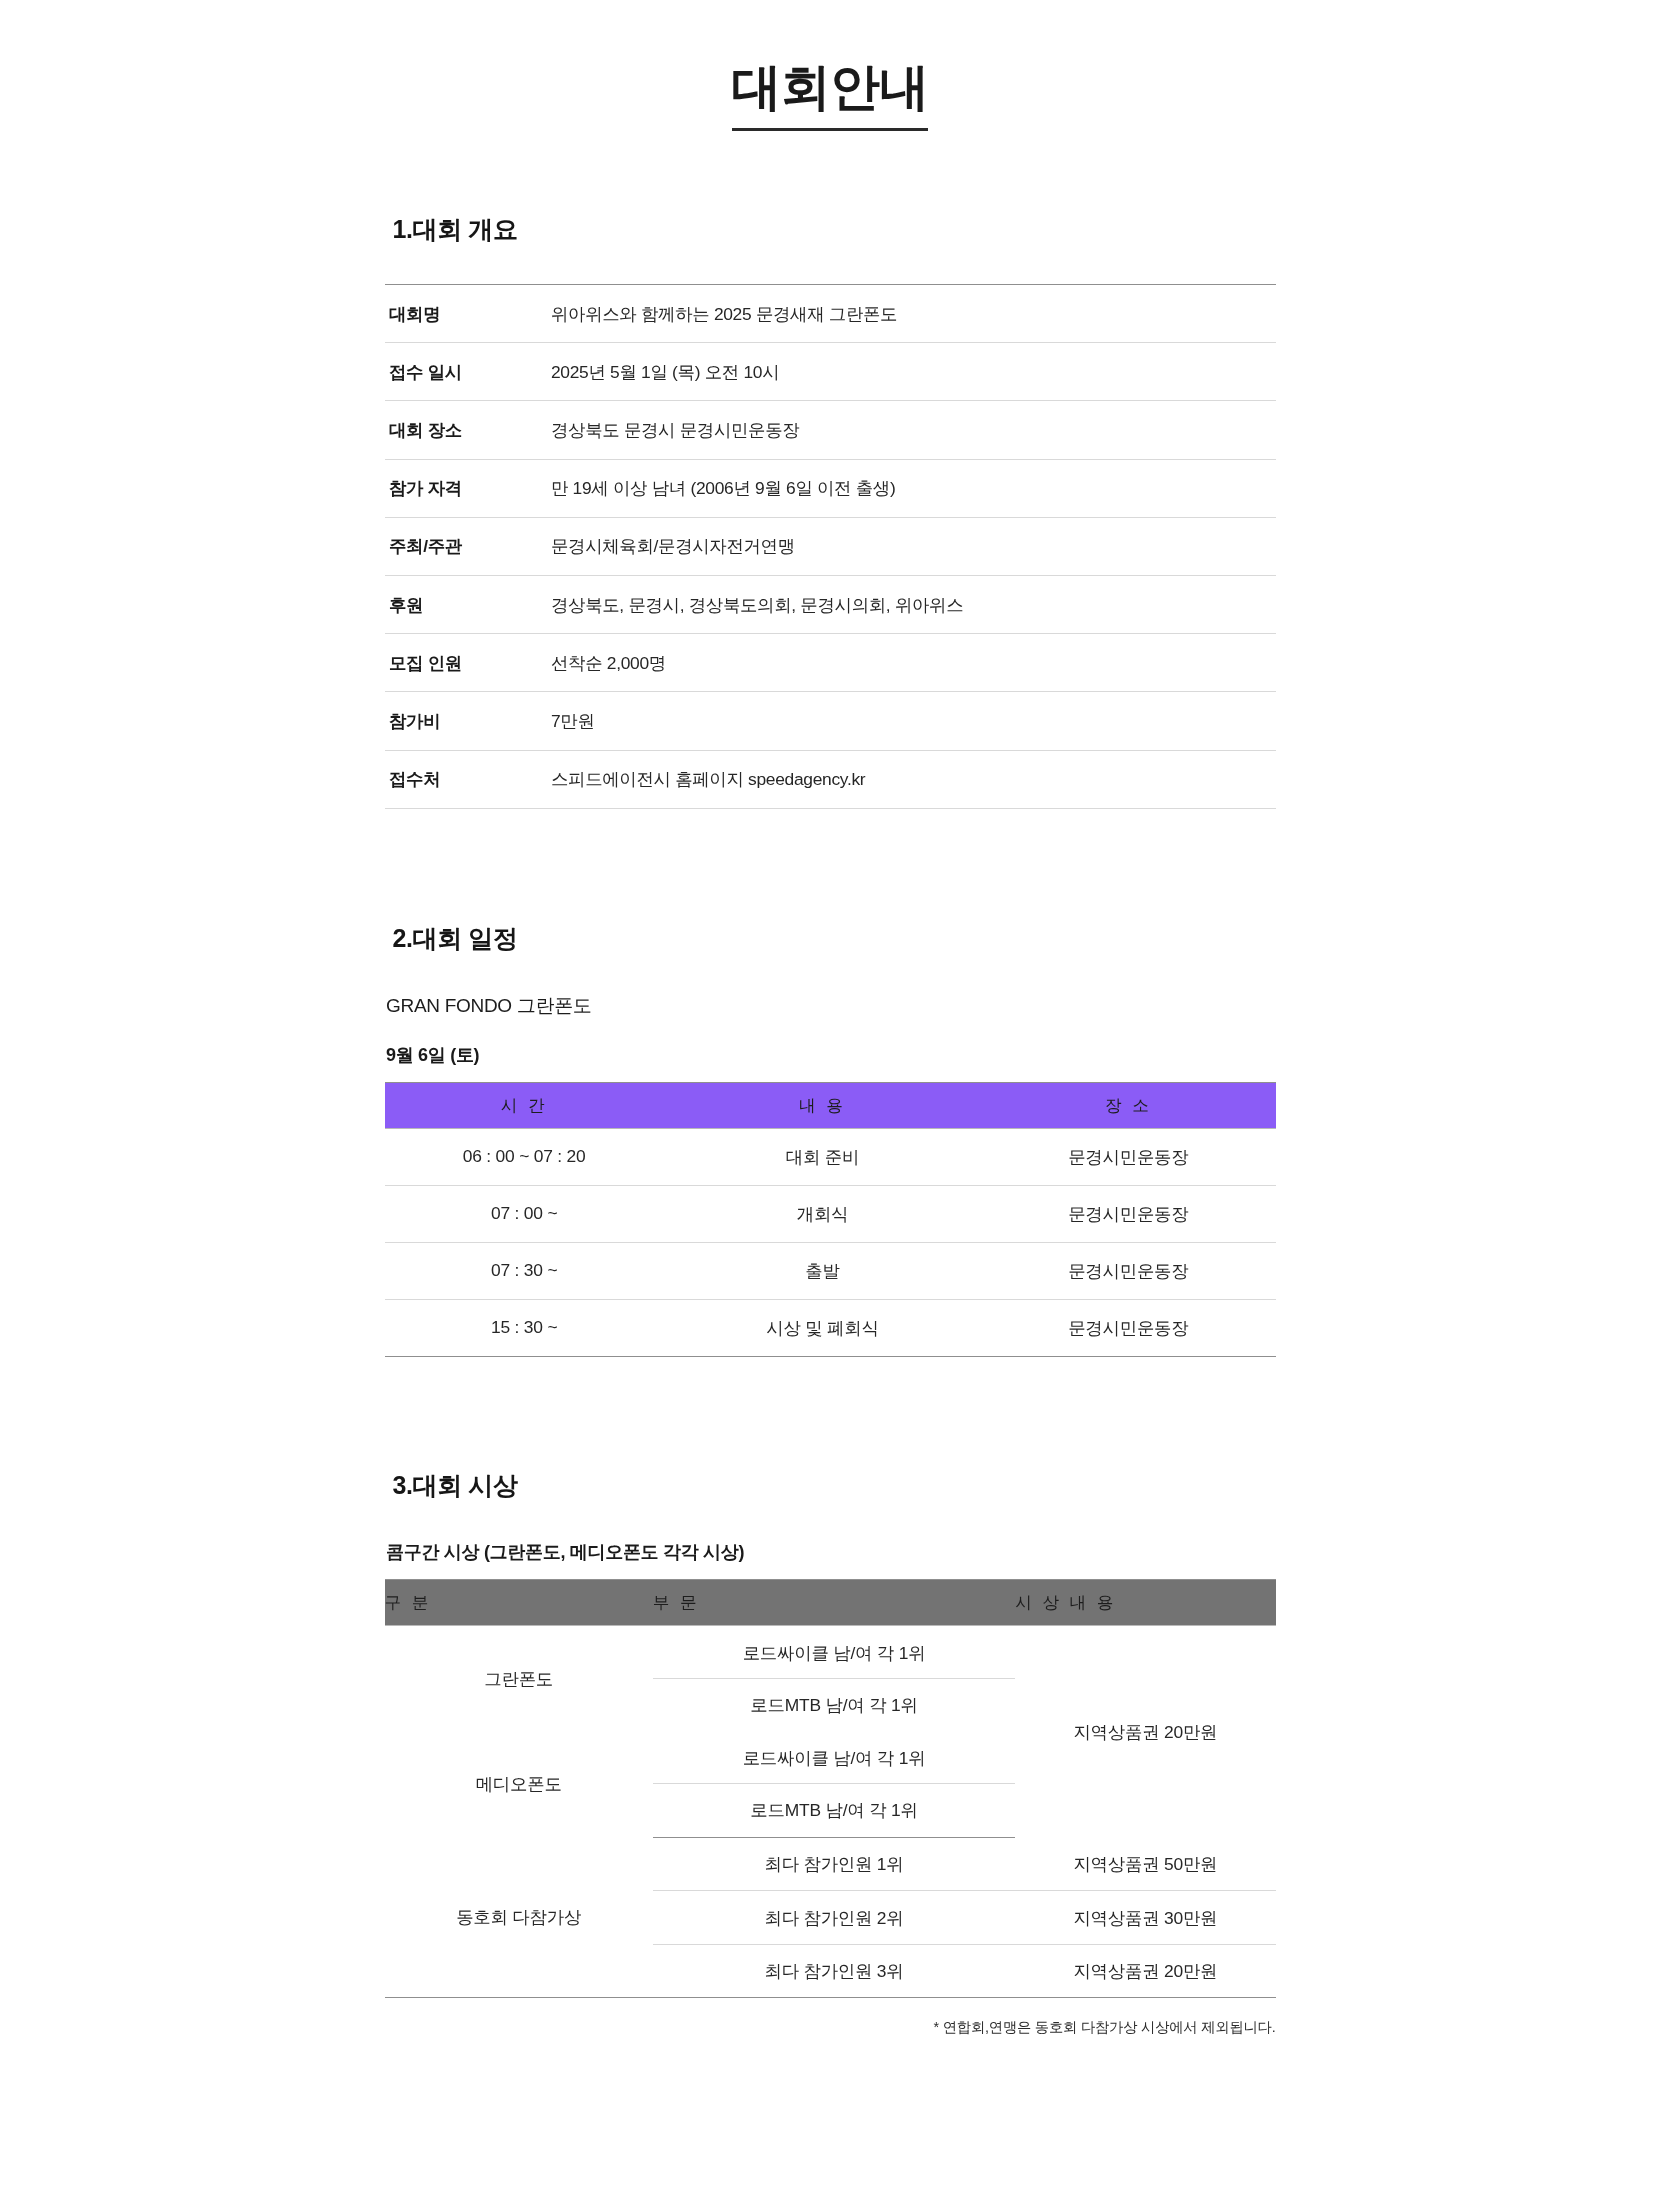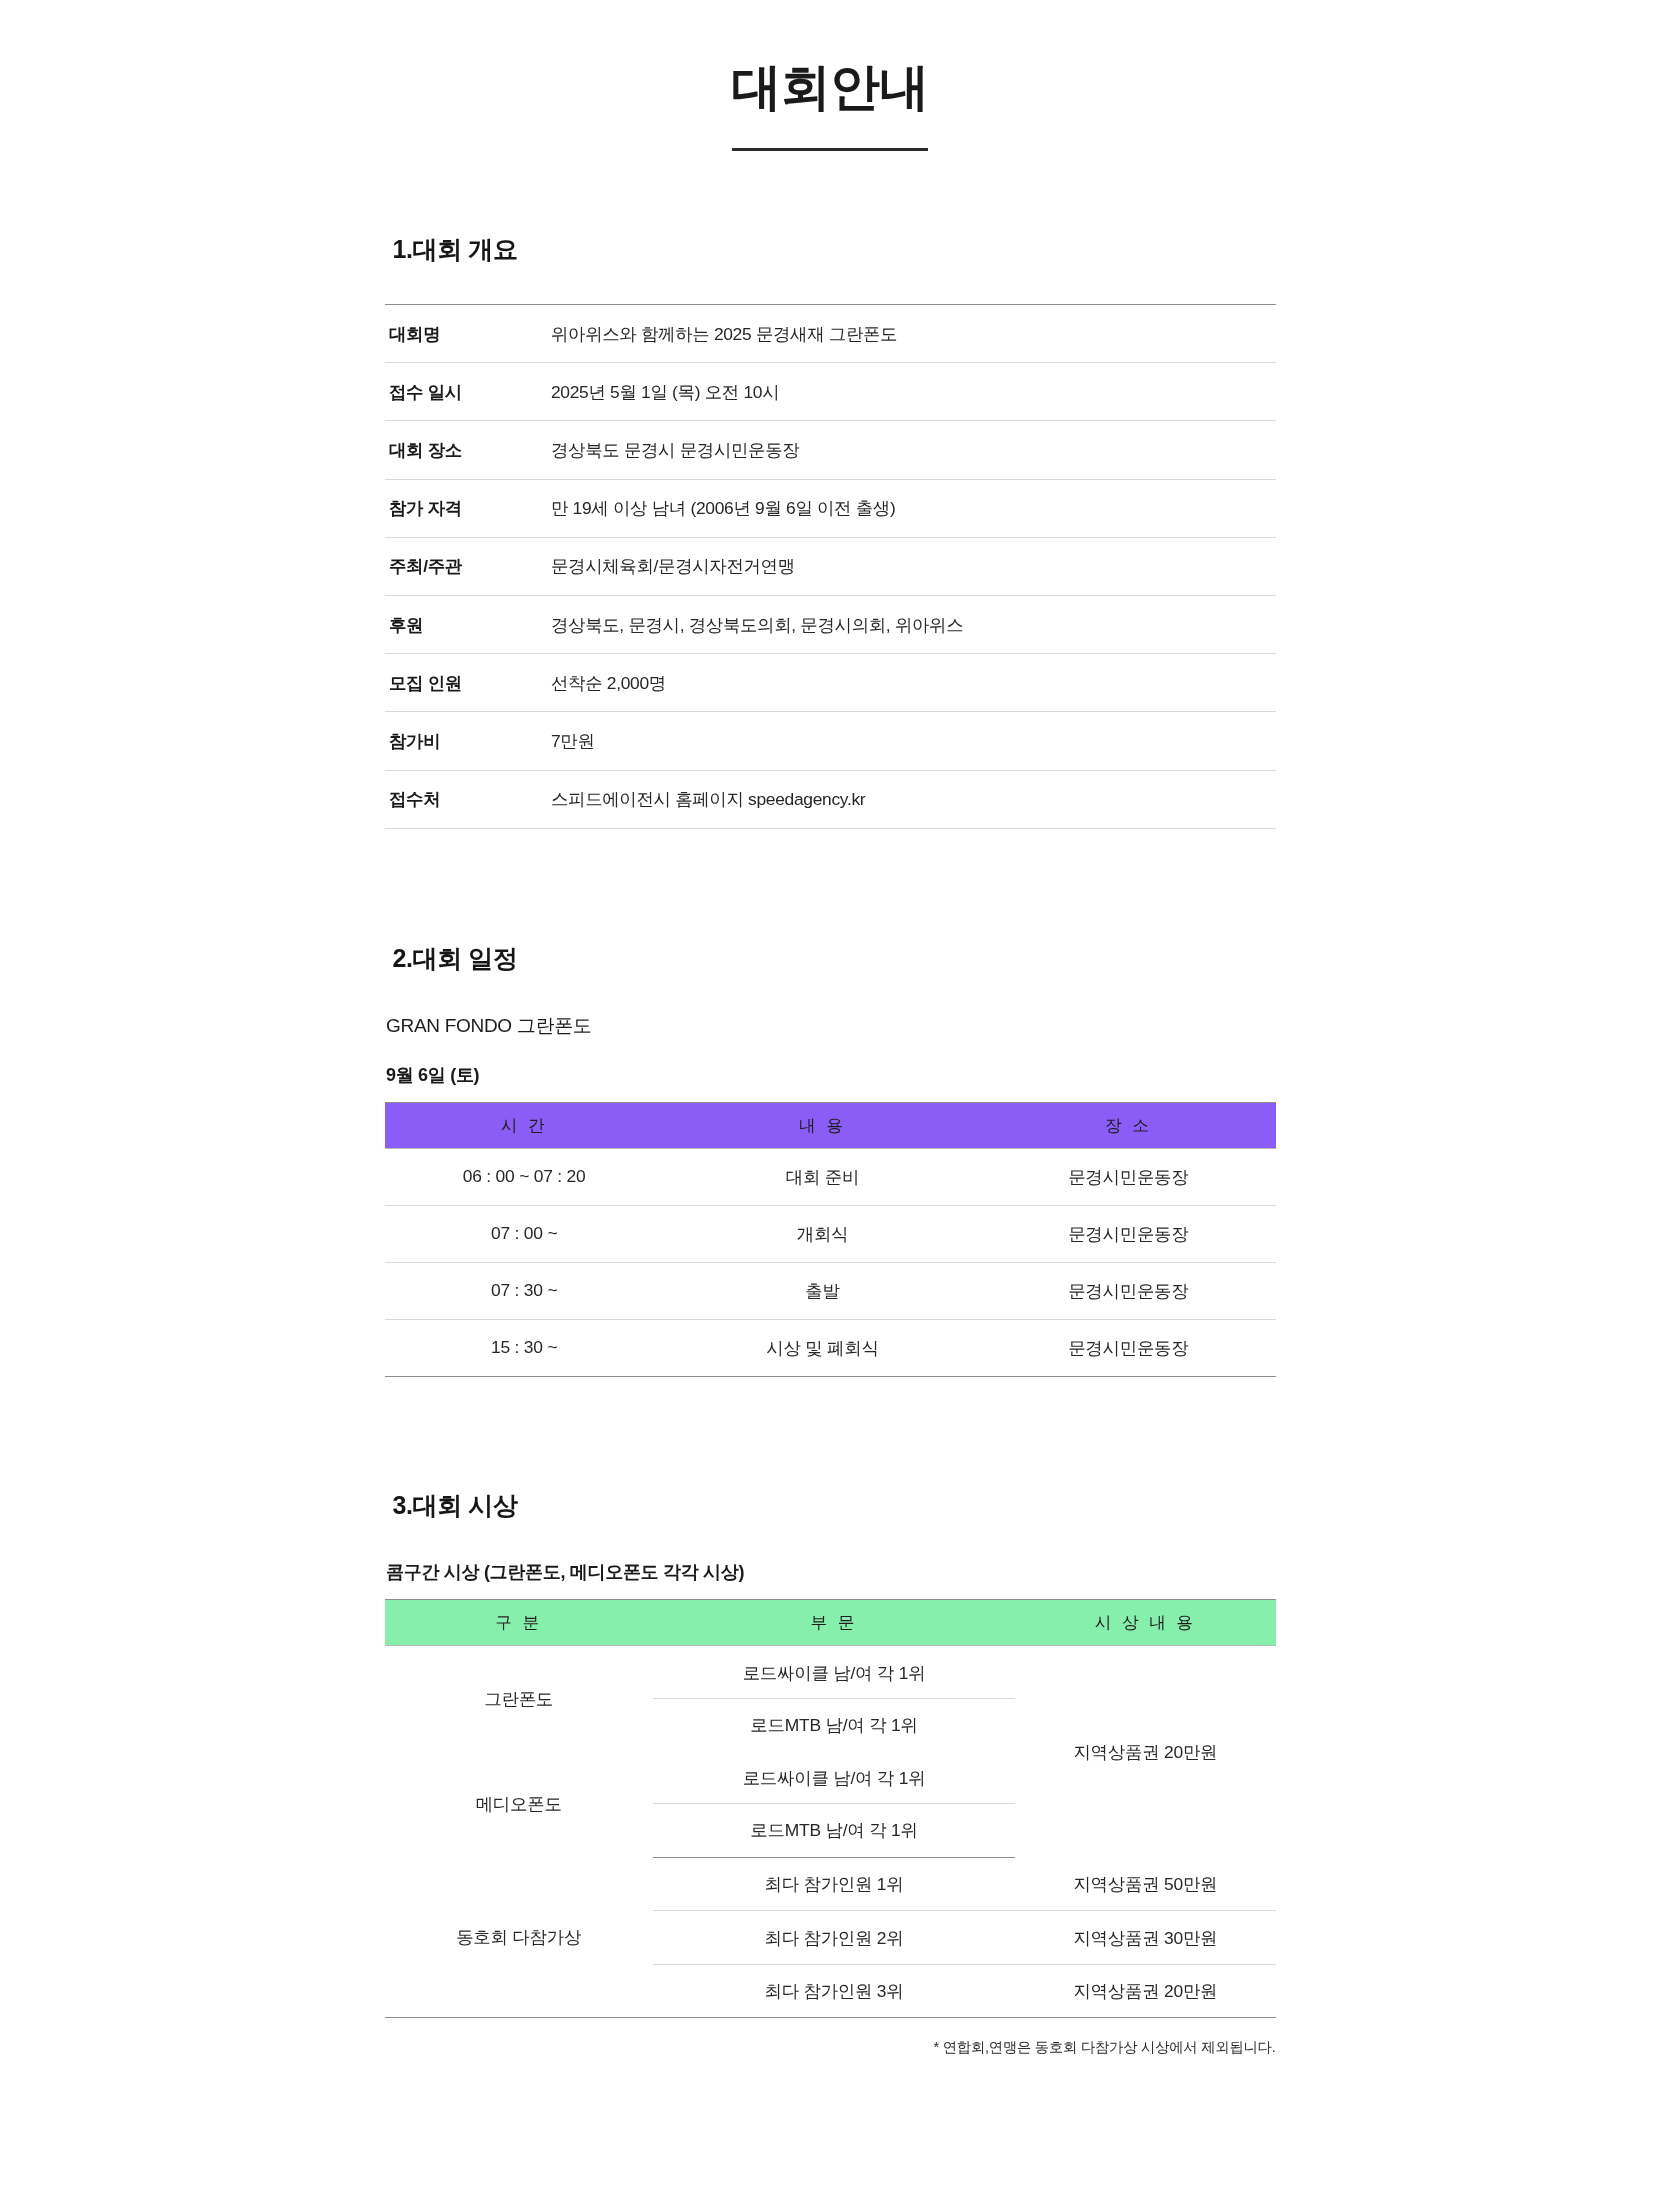--- a/index.html
+++ b/index.html
@@ -26,21 +26,21 @@
   .doc-title-wrap {
     text-align: center;
     padding-top: 54px;
   }
   .doc-title {
     display: inline-block;
     font-size: 50px;
     font-weight: 700;
     letter-spacing: -0.8px;
     color: #1a1a1a;
-    padding-bottom: 27px;
+    padding-bottom: 7px;
     border-bottom: 3px solid #2a2a2a;
   }
 
   
   .section {
     margin: 0 auto;
     width: 891px;
   }
   .section-head {
     font-size: 25px;
@@ -137,26 +137,26 @@
   .col-desc   { width: 317px; }
   .col-place  { width: 294px; }
 
   
   table.award {
     border-collapse: collapse;
     width: 891px;
     table-layout: fixed;
   }
   table.award thead th {
-    background: #86efac;
+    background: #737373;
     font-size: 16.6px;
     font-weight: 400;
     color: #1d1d1d;
     letter-spacing: 3px;
-    text-align: center;
+    text-align: left;
     padding: 12px 0 11.3px 0;
     border-top: 0.8px solid #8f8f8f;
     border-bottom: 0.8px solid #b9b9b9;
   }
   table.award td {
     font-size: 17.4px;
     color: #262626;
     text-align: center;
     letter-spacing: -0.2px;
     padding: 14.3px 0 14.3px 0;

